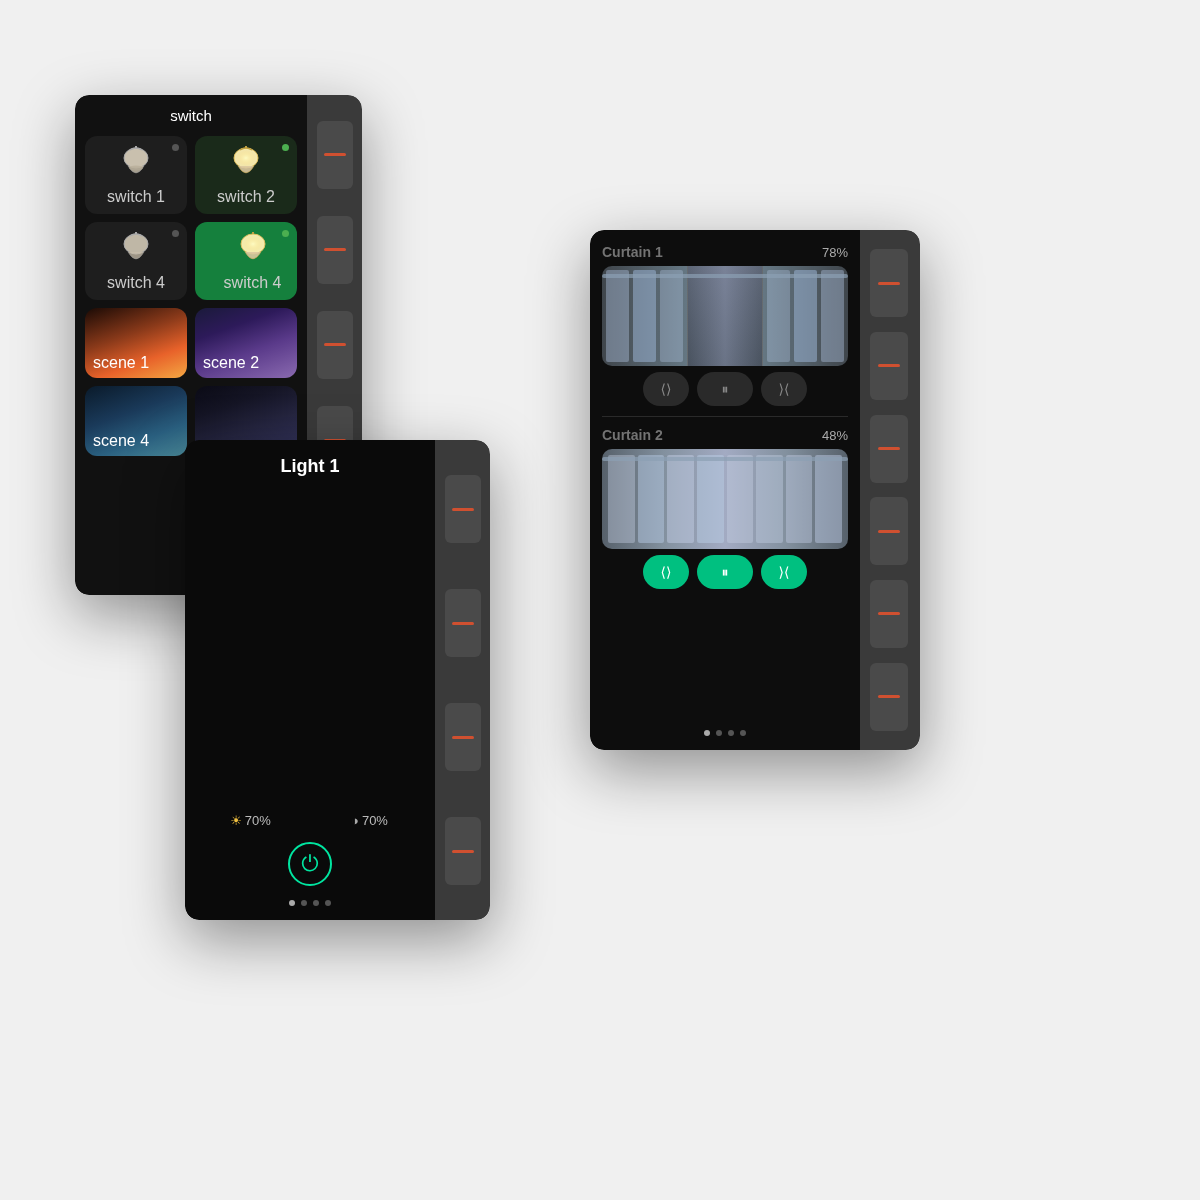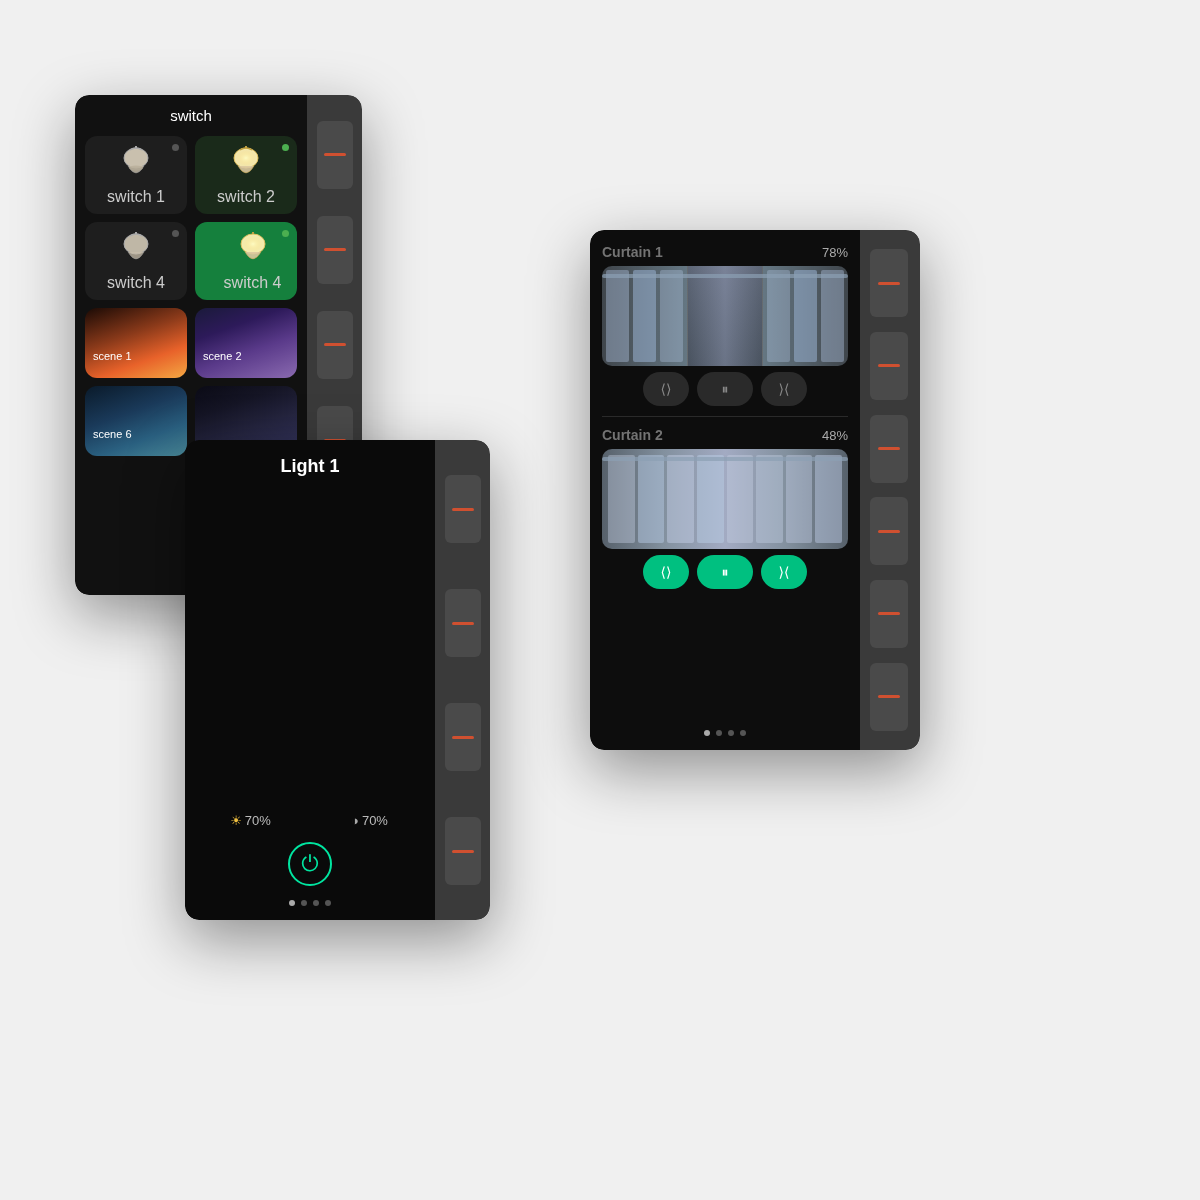--- a/index.html
+++ b/index.html
@@ -137,24 +137,24 @@
       background: #1e1e1e;
       border-radius: 12px;
       overflow: hidden;
       position: relative;
       cursor: pointer;
       height: 70px;
     }
 
     .scene-label {
       position: absolute;
-      bottom: 16px;
+      bottom: 6px;
       left: 8px;
       color: #fff;
-      font-size: 11px;
+      font-size: 16px;
     }
 
     
     .scene-sunset {
       background: linear-gradient(160deg, #1a0a05 0%, #8b3a1a 40%, #e8622a 70%, #f4a843 100%);
     }
     .scene-arch {
       background: linear-gradient(160deg, #1a1a3a 0%, #2d1a5a 30%, #5a3a8a 60%, #8a6ab0 100%);
       padding-left: 22px;
     }
@@ -521,21 +521,21 @@
         <div class="scene-item scene-sunset">
           <span class="scene-label">scene 1</span>
         </div>
         <div class="scene-item scene-arch">
           <span class="scene-label">scene 2</span>
         </div>
       </div>
 
       <div class="scene3-container">
         <div class="scene-item scene-lake" style="width:50%;">
-          <span class="scene-label">scene 6</span>
+          <span class="scene-label">scene 4</span>
         </div>
         <div class="scene-item scene-city" style="width:50%;">
         </div>
       </div>
     </div>
   </div>
 
   <div class="buttons-panel">
     <div class="hw-button"></div>
     <div class="hw-button"></div>

